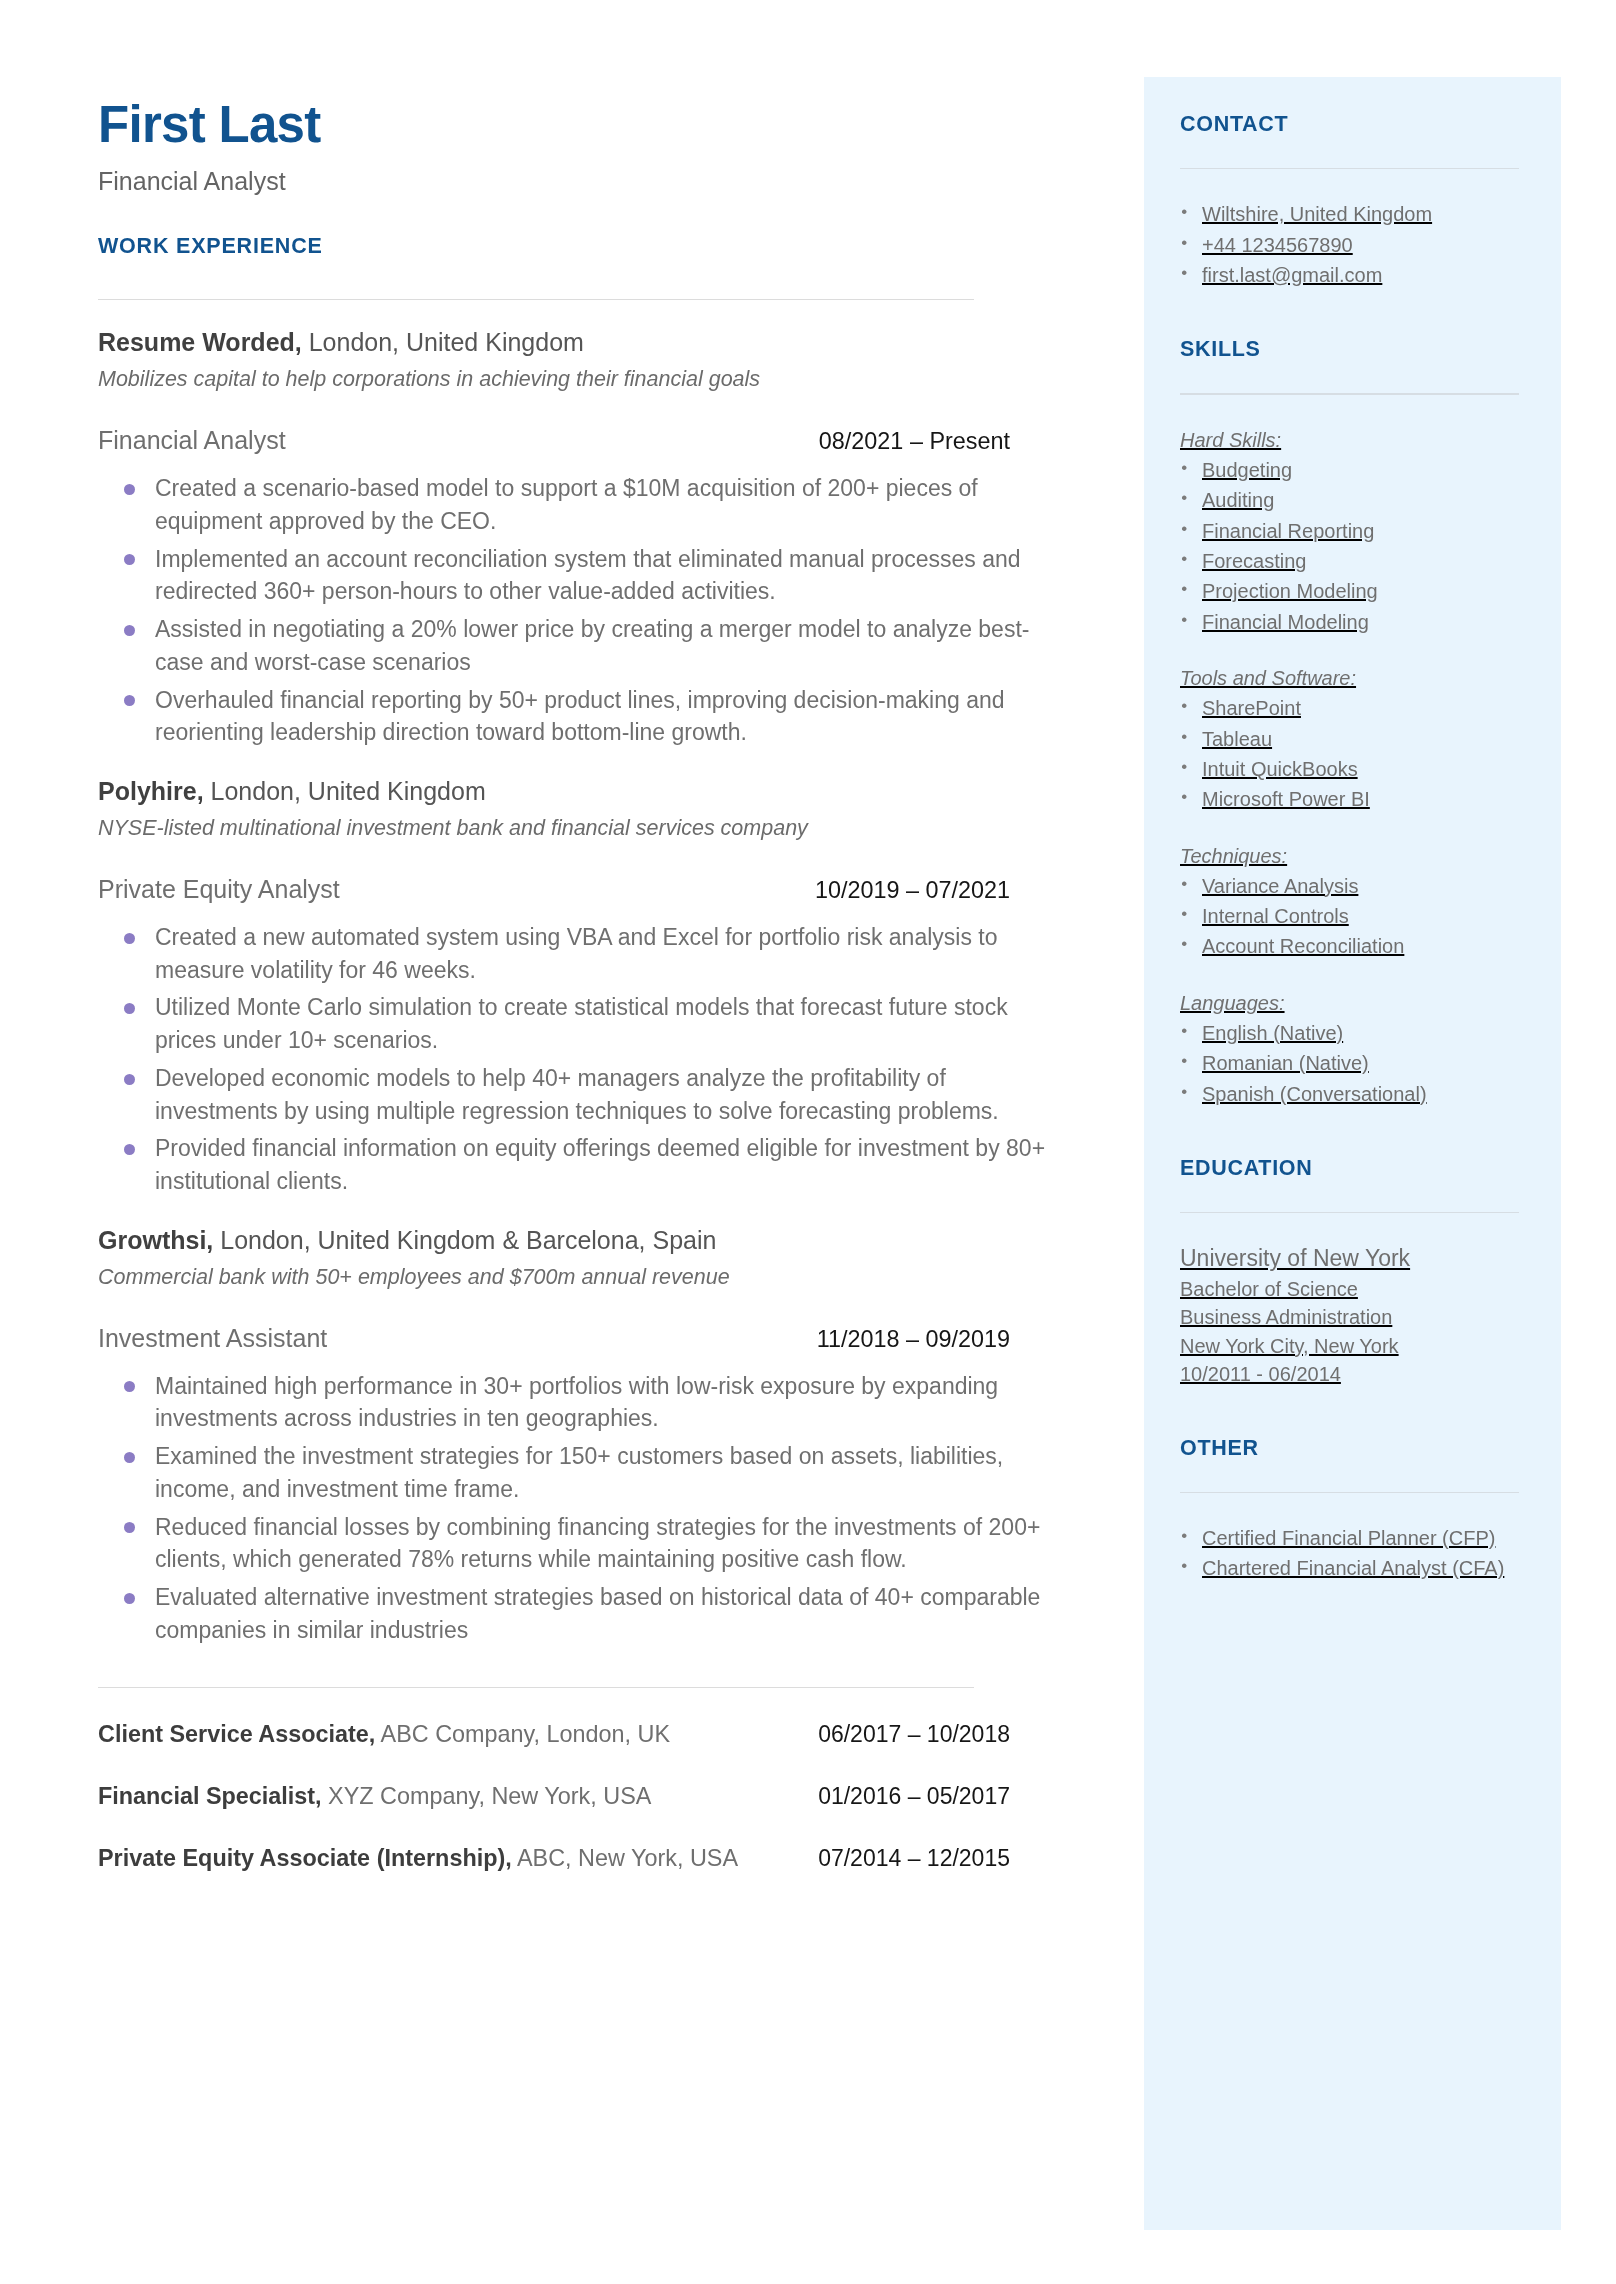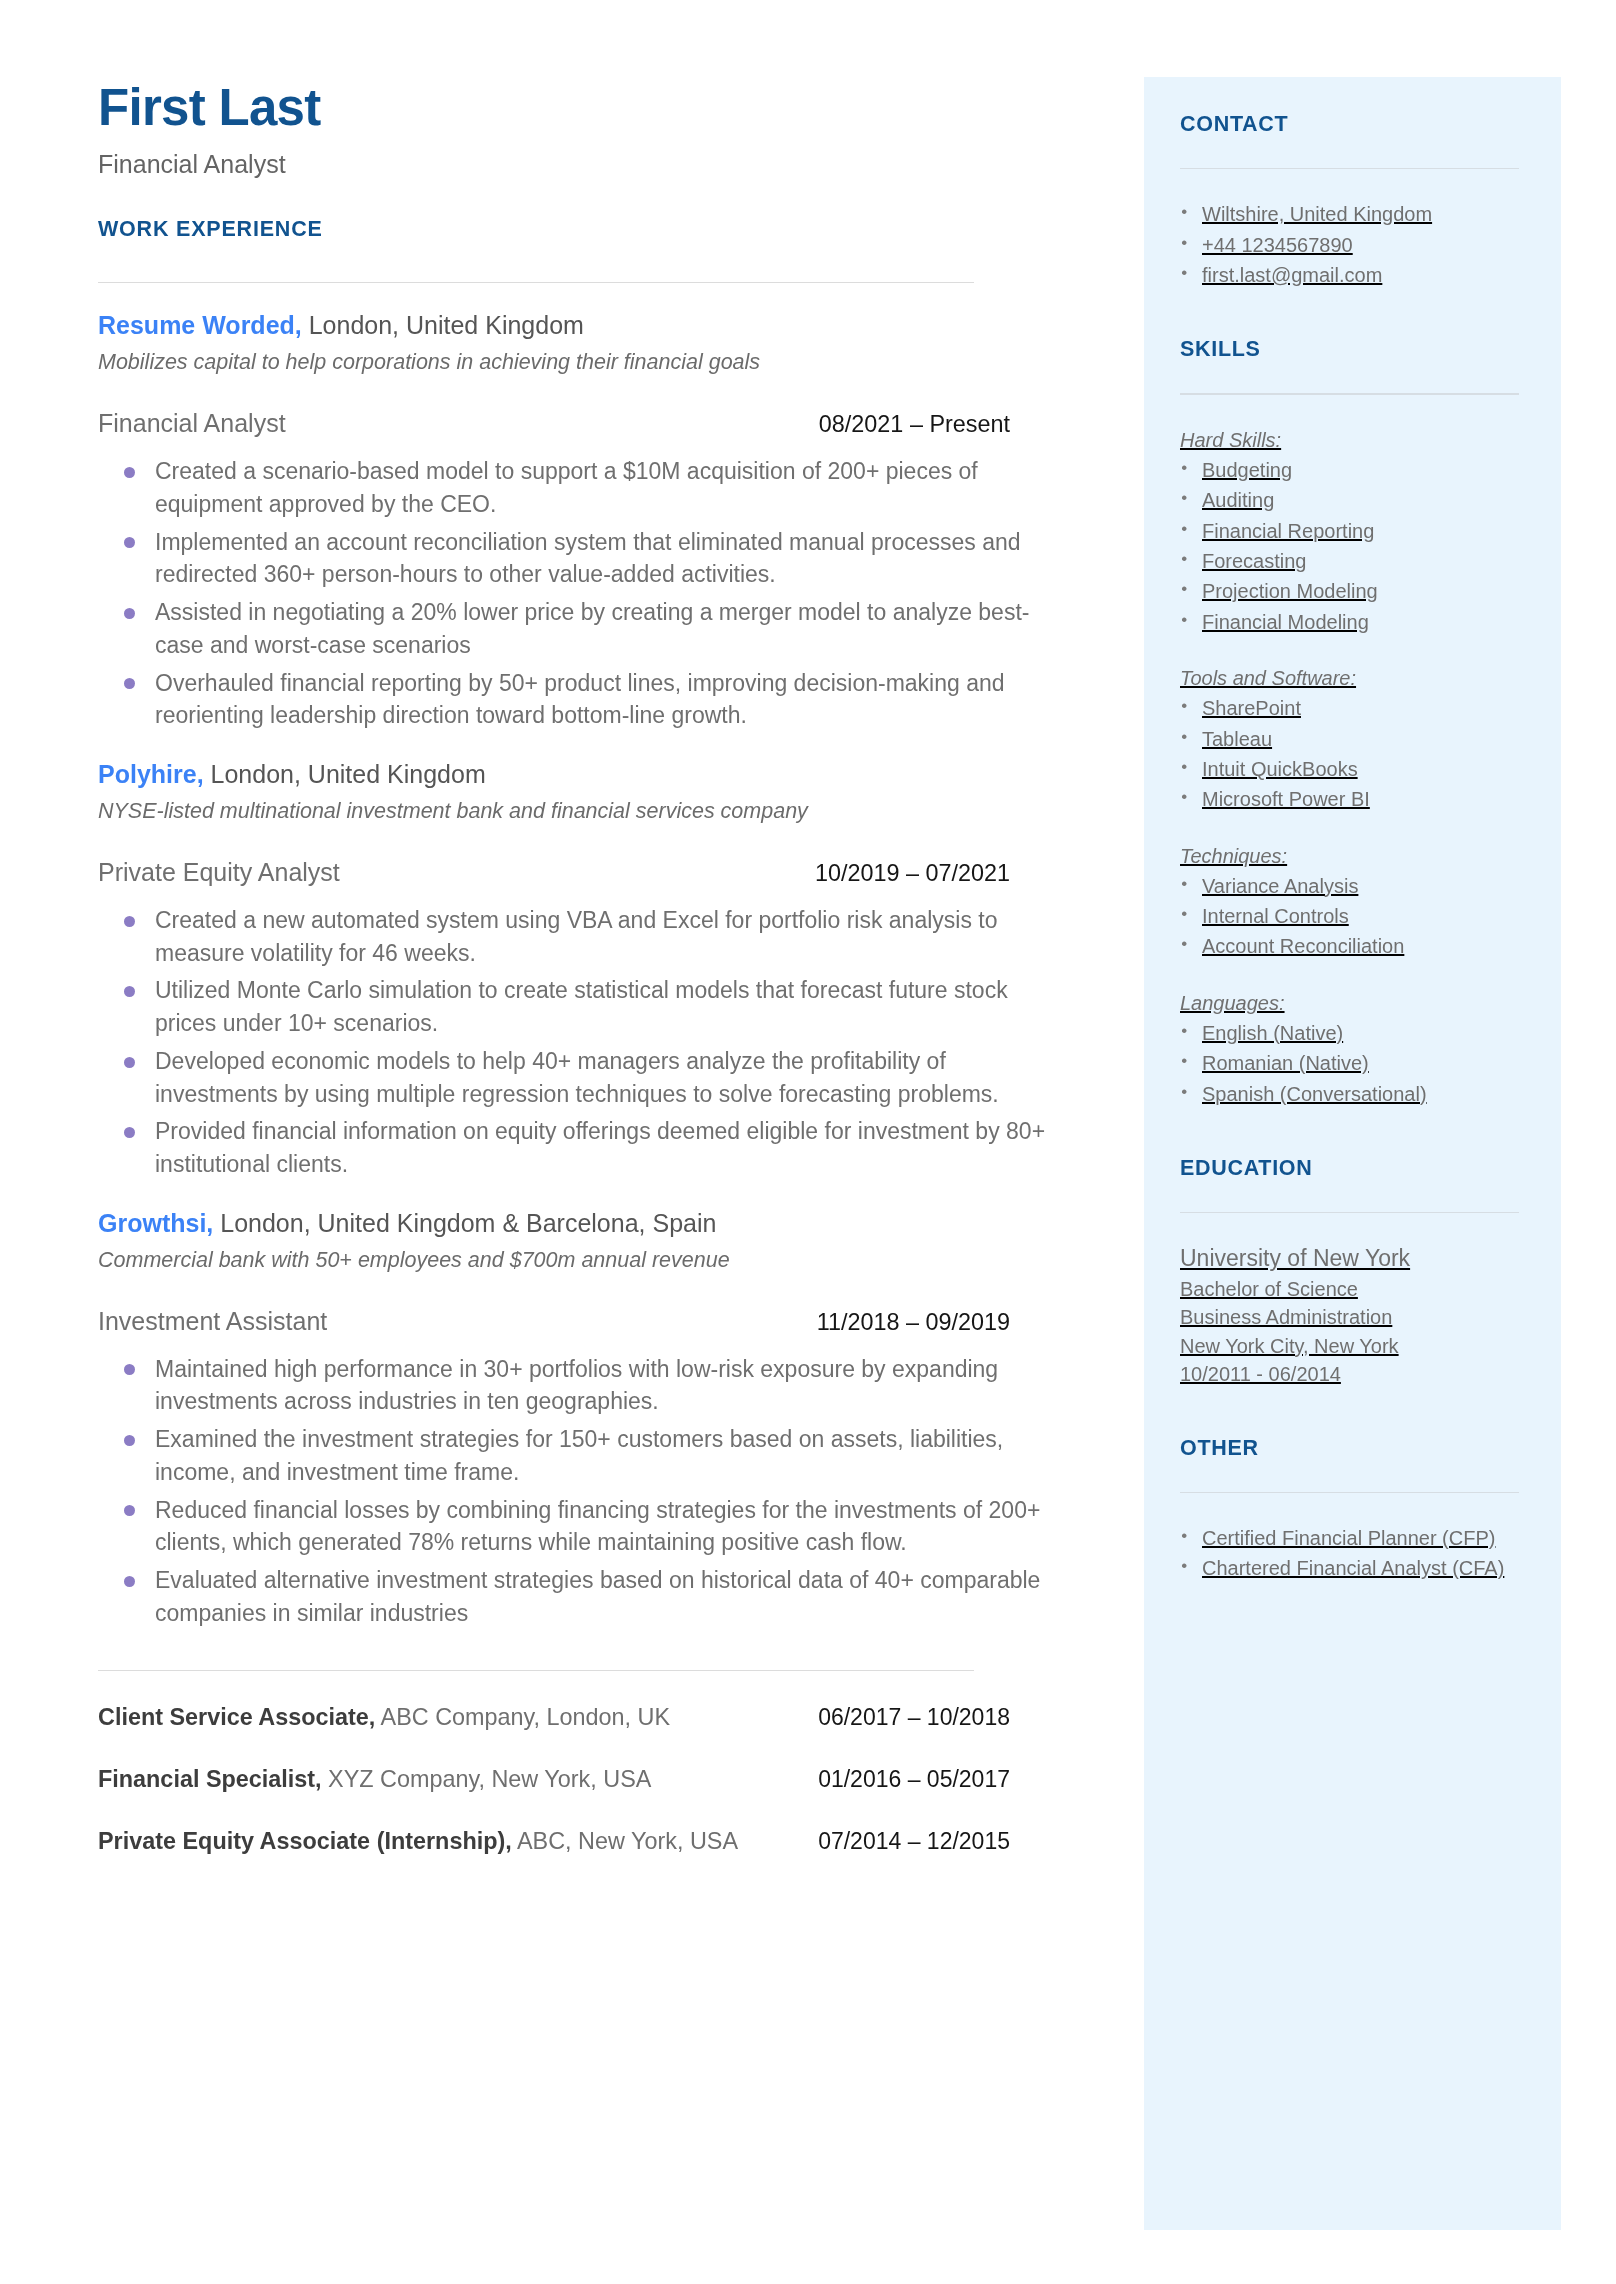--- a/index.html
+++ b/index.html
@@ -31,21 +31,21 @@
     top: 77px;
     width: 417px;
     height: 2153px;
     background: #e8f4fd;
   }
 
   
   .main-col {
     position: absolute;
     left: 98px;
-    top: 81px;
+    top: 98px;
     width: 1016px;
   }
 
   .name {
     font-size: 51px;
     font-weight: bold;
     color: #11538f;
     letter-spacing: -0.7px;
     line-height: 1.05;
   }
@@ -75,21 +75,21 @@
   
   .exp-block { margin-top: 27px; }
 
   .exp-company {
     font-size: 25px;
     color: #555555;
     line-height: 1.25;
   }
   .exp-company .co-name {
     font-weight: bold;
-    color: #3b82f6;
+    color: #404040;
   }
 
   .exp-desc {
     font-size: 21.5px;
     font-style: italic;
     color: #6b6b6b;
     margin-top: 7.8px;
     line-height: 1.3;
   }
 

